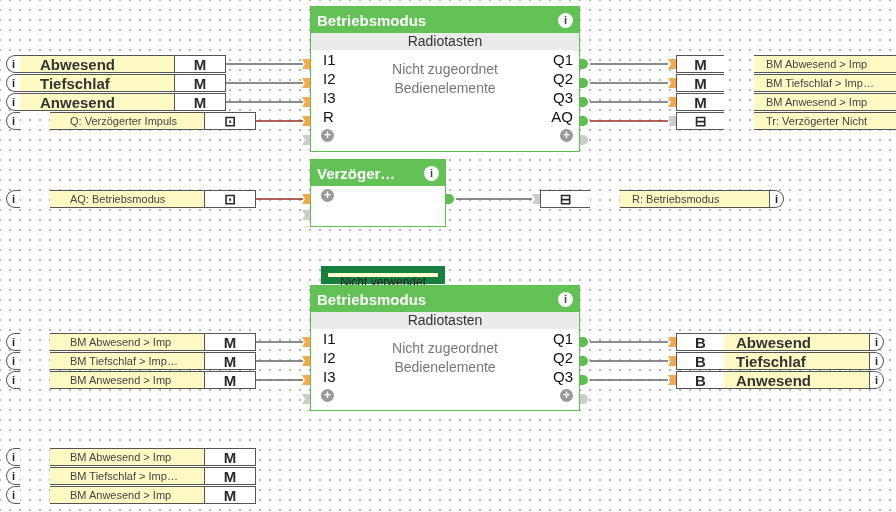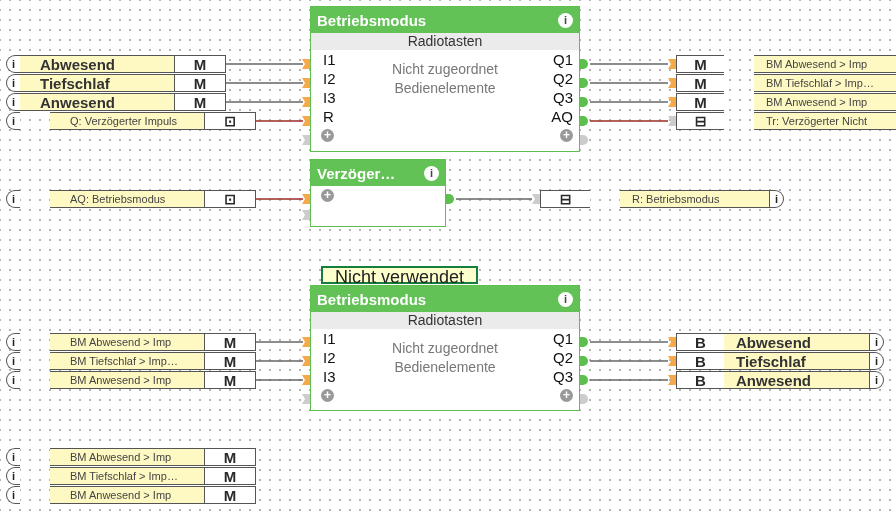--- a/index.html
+++ b/index.html
@@ -57,21 +57,21 @@
   .block .sub {
     background:#ebebeb; text-align:center; font-size:14px; color:#333; height:17px; line-height:17px;
   }
   .block .row { height:19px; display:flex; justify-content:space-between; align-items:center; padding:0 6px 0 12px; font-size:15px; color:#111; position:relative; }
   .block .mid { position:absolute; left:0; right:0; text-align:center; color:#777; font-size:14px;margin-top:19px; }
   .plus {
     width:13px; height:13px; border-radius:50%; background:#999; color:#fff;
     display:flex; align-items:center; justify-content:center; font-size:12px; font-weight:bold; line-height:13px;
   }
   .note {
-    position:absolute; background:#ffffcc; border:2px solid #15803d; font-size:18px; color:#222;
+    position:absolute; background:#ffffcc; border:7px solid #15803d; font-size:12px; color:#222;
     padding:0 12px; height:18px; line-height:18px; box-sizing:border-box;
   }
 </style>
 </head>
 <body>
 
 <svg id="wires">
     <path d="M214 59 h3 a5 5 0 0 1 0 10 h-3 z" fill="#5cbf4e"></path>
     <line x1="224" y1="64" x2="303" y2="64" stroke="#666666" stroke-width="1.5"></line>
     <path d="M302 59 h8 v10 h-8 l3 -5 z" fill="#f5a94a"></path>

